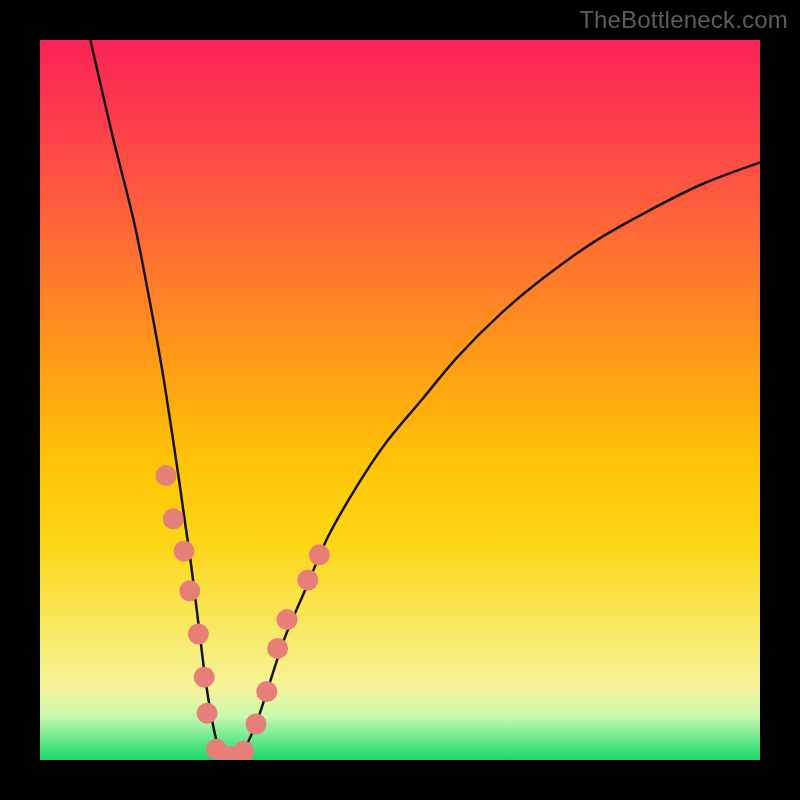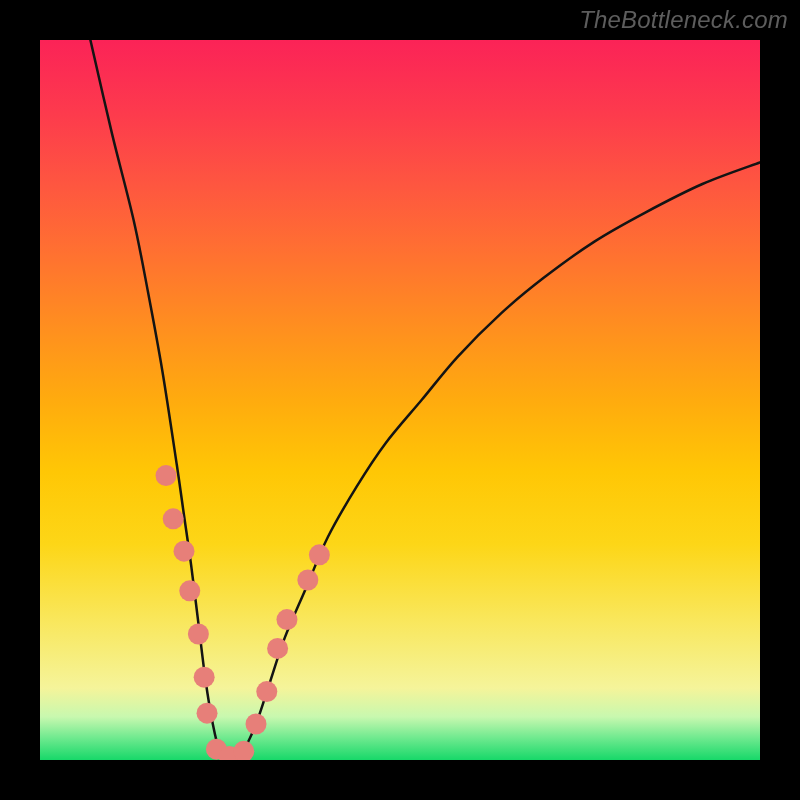--- a/index.html
+++ b/index.html
@@ -9,21 +9,20 @@
     height: 800px;
     background: #000;
     font-family: Arial, Helvetica, sans-serif;
     overflow: hidden;
   }
   .frame {
     position: relative;
     width: 800px;
     height: 776px;
     background: #000;
-    font-style: italic;
   }
   .plot-area {
     position: absolute;
     left: 40px;
     top: 40px;
     width: 720px;
     height: 720px;
     background: linear-gradient(to bottom,
         #fb2357 0%,
         #fd3a4d 10%,

